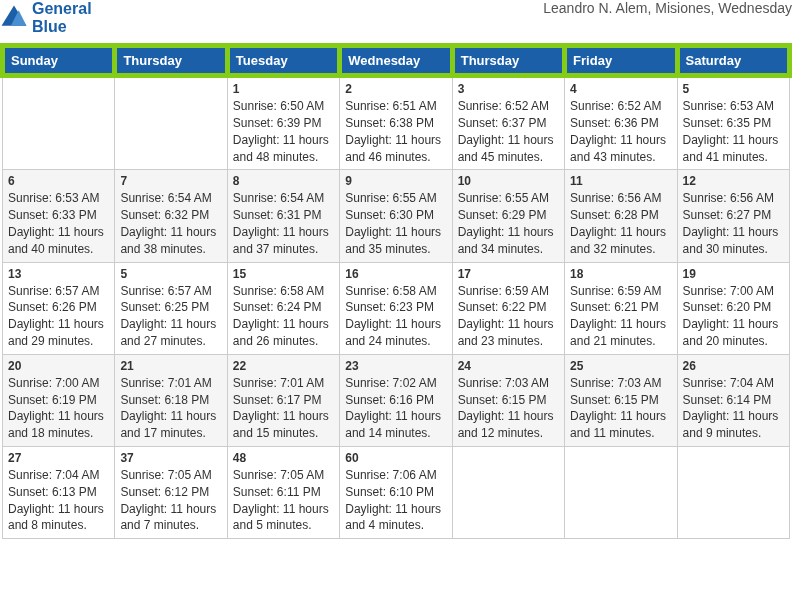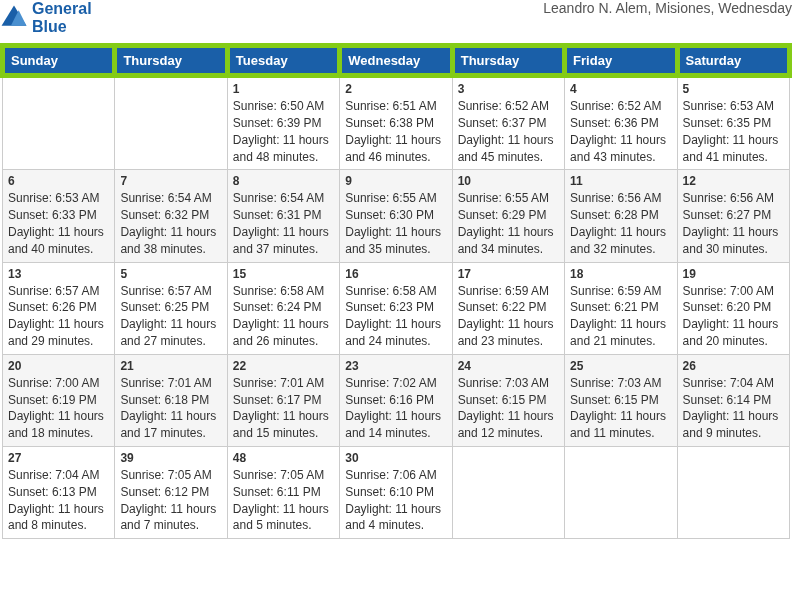--- a/index.html
+++ b/index.html
@@ -234,29 +234,29 @@
         <span class="day-num">26</span>
         <span class="day-info">Sunrise: 7:04 AM<br>Sunset: 6:14 PM<br>Daylight: 11 hours and 9 minutes.</span>
       </td>
         </tr>
         <tr>
           <td>
         <span class="day-num">27</span>
         <span class="day-info">Sunrise: 7:04 AM<br>Sunset: 6:13 PM<br>Daylight: 11 hours and 8 minutes.</span>
       </td>
           <td>
-        <span class="day-num">39</span>
+        <span class="day-num">37</span>
         <span class="day-info">Sunrise: 7:05 AM<br>Sunset: 6:12 PM<br>Daylight: 11 hours and 7 minutes.</span>
       </td>
           <td>
         <span class="day-num">48</span>
         <span class="day-info">Sunrise: 7:05 AM<br>Sunset: 6:11 PM<br>Daylight: 11 hours and 5 minutes.</span>
       </td>
           <td>
-        <span class="day-num">30</span>
+        <span class="day-num">60</span>
         <span class="day-info">Sunrise: 7:06 AM<br>Sunset: 6:10 PM<br>Daylight: 11 hours and 4 minutes.</span>
       </td>
           <td class="empty-cell"></td>
           <td class="empty-cell"></td>
           <td class="empty-cell"></td>
         </tr>
       </tbody>
   </table>
 </div>
 

